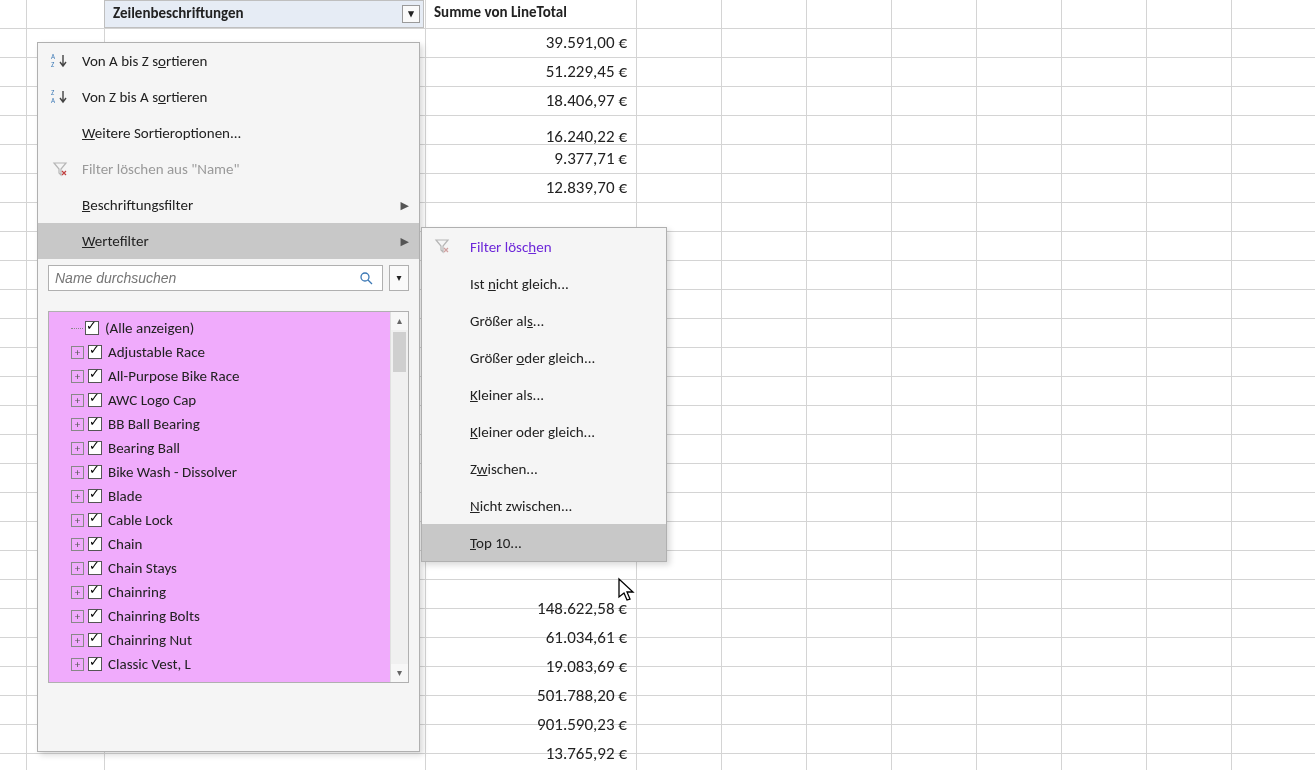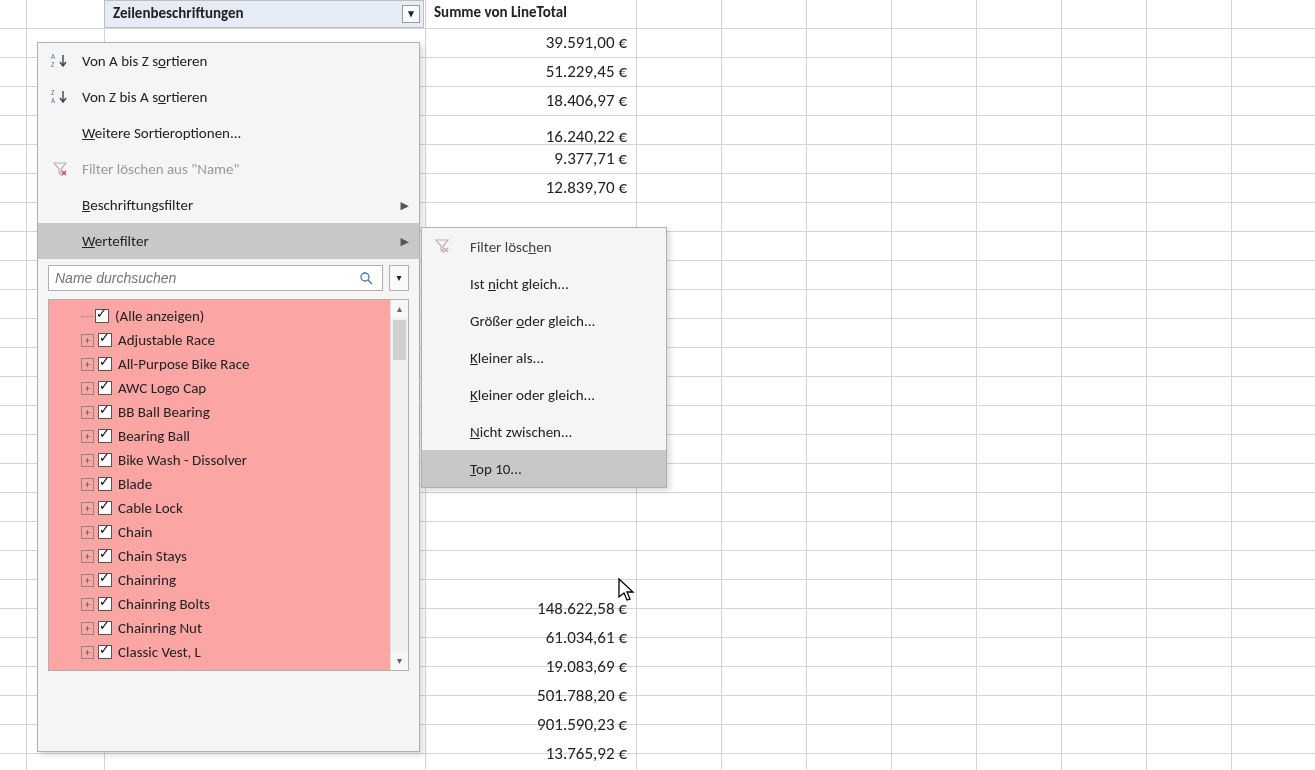--- a/index.html
+++ b/index.html
@@ -95,27 +95,27 @@
     position:absolute; right:46px; top:12px;
     color:#3b78b5; font-size:14px;
   }
   .dd-search-drop {
     width:20px; height:26px;
     border:1px solid #b0b0b0;
     background:#fafafa;
     font-size:10px; line-height:24px; text-align:center;
   }
   .tree-box {
-    margin:2px 10px;
+    margin:14px 10px;
     height:372px;
     border:1px solid #b0b0b0;
-    background:#fca5a5;
+    background:#f0abfc;
     position:relative;
     overflow:hidden;
-    padding:4px 14px;
+    padding:4px 4px;
   }
   .tree-scroll {
     position:absolute; right:0; top:0; bottom:0; width:18px;
     background:#f0f0f0; border-left:1px solid #e0e0e0;
   }
   .tree-scroll .up, .tree-scroll .down {
     position:absolute; left:0; right:0; height:18px;
     background:#f7f7f7;
     text-align:center; font-size:10px; line-height:18px;
     color:#666;
@@ -173,21 +173,21 @@
     border:1px solid #b0b0b0;
     box-shadow: 3px 3px 6px rgba(0,0,0,.15);
   }
   .sub-item {
     display:flex; align-items:center;
     height:37px;
     padding:0 14px 0 48px;
     font-size:15px;
     position:relative;
   }
-  .sub-item.disabled { color:#404040; }
+  .sub-item.disabled { color:#6d28d9; }
   .sub-item.highlight { background:#c8c8c8; }
   .sub-item .icon-slot {
     position:absolute; left:12px; top:10px; width:20px;height:20px;
     color:#b6b6b6; font-size:14px;
   }
   .cursor {
     position:absolute;
     left:617px; top:577px;
     width:20px; height:26px;
     pointer-events:none;
@@ -405,27 +405,33 @@
           <path d="M2 2 L14 2 L9 8 L9 14 L7 12 L7 8 Z" fill="none" stroke="#b6b6b6" stroke-width="1.2"></path>
           <path d="M10 10 L14 14 M14 10 L10 14" stroke="#d0a0a0" stroke-width="1.2"></path>
         </svg>
     </span>
     <span>Filter lösc<span class="u">h</span>en</span>
   </div>
   <div class="sub-item">
       <span>Ist <span class="u">n</span>icht gleich...</span>
     </div>
   <div class="sub-item">
+      <span>Größer al<span class="u">s</span>...</span>
+    </div>
+  <div class="sub-item">
       <span>Größer <span class="u">o</span>der gleich...</span>
     </div>
   <div class="sub-item">
       <span><span class="u">K</span>leiner als...</span>
     </div>
   <div class="sub-item">
       <span><span class="u">K</span>leiner oder gleich...</span>
+    </div>
+  <div class="sub-item">
+      <span>Z<span class="u">w</span>ischen...</span>
     </div>
   <div class="sub-item">
       <span><span class="u">N</span>icht zwischen...</span>
     </div>
   <div class="sub-item highlight">
       <span><span class="u">T</span>op 10...</span>
     </div>
 </div>
 
 <div class="cursor">

